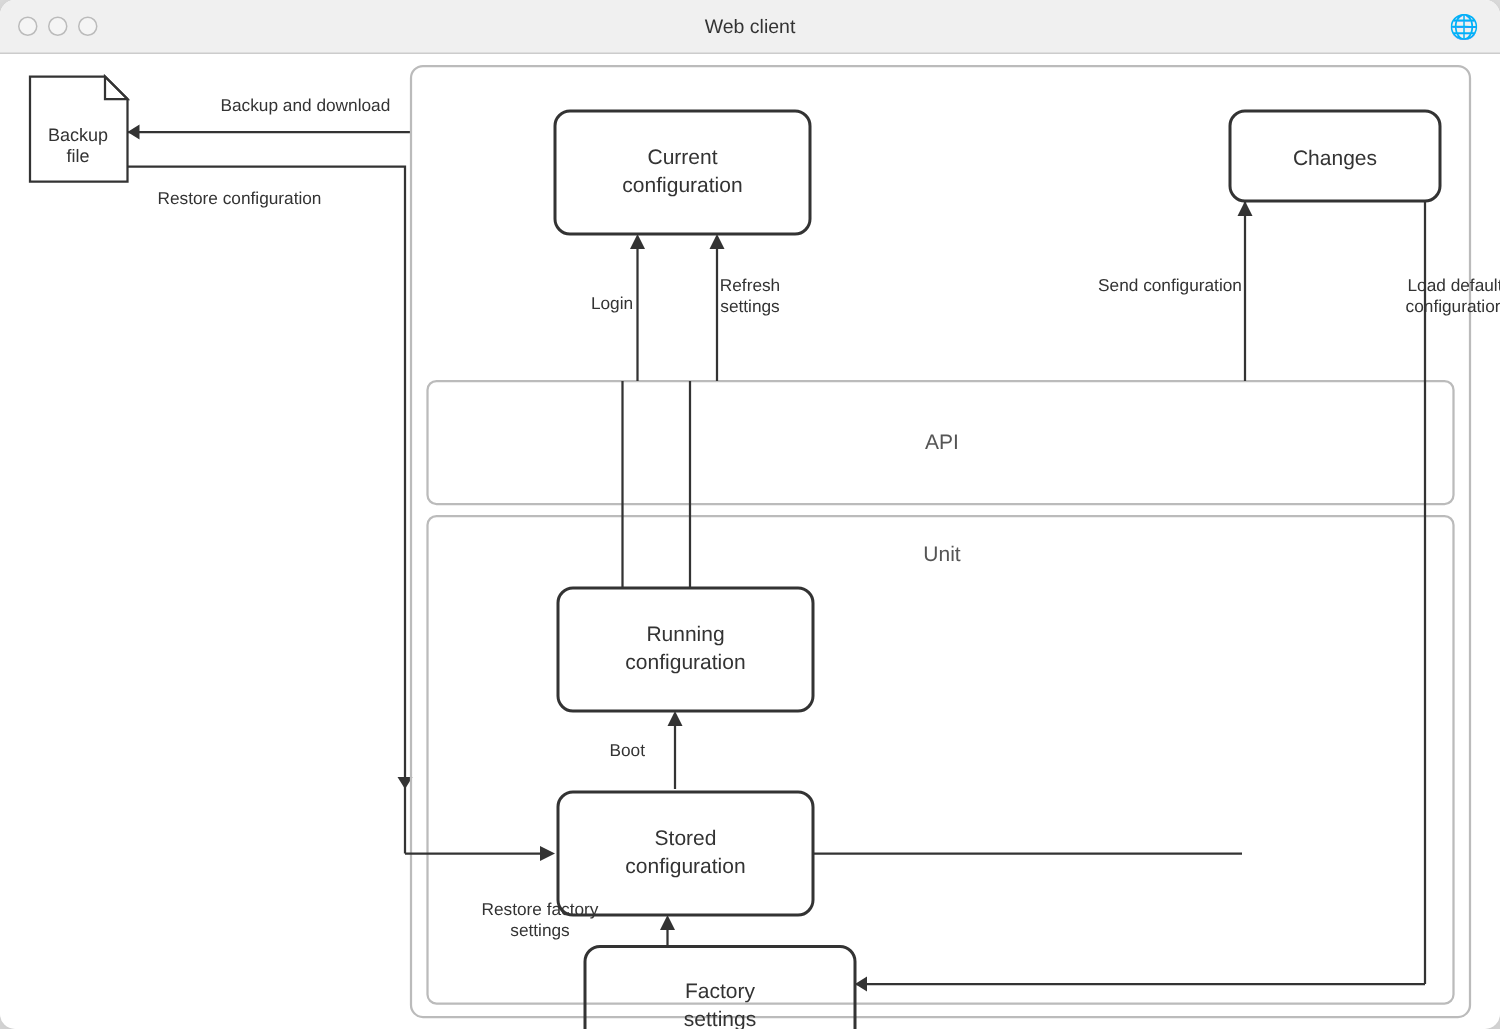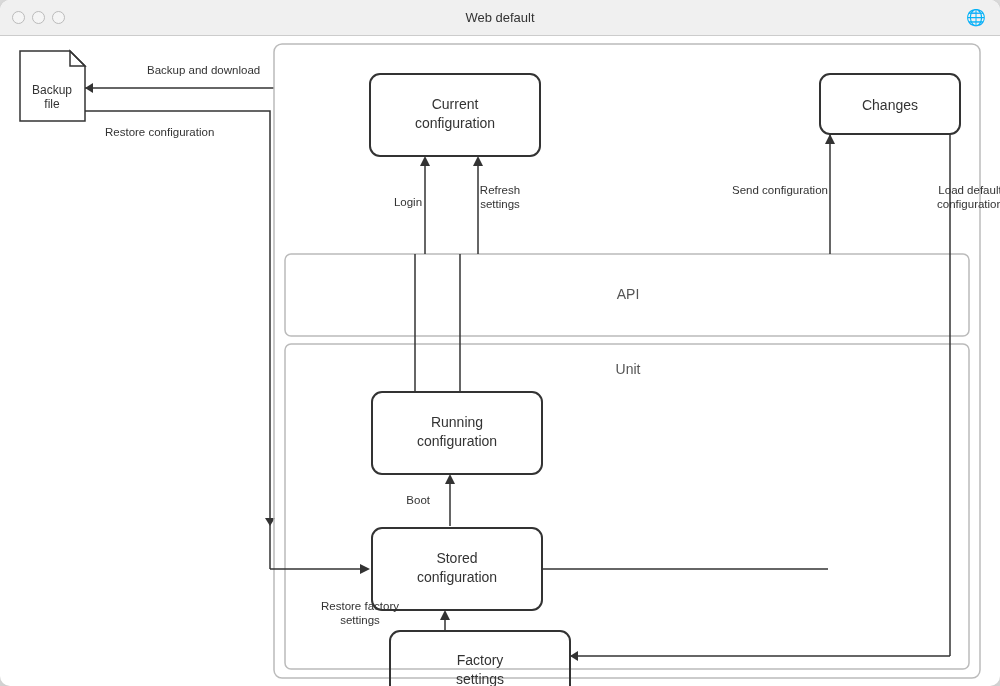--- a/index.html
+++ b/index.html
@@ -71,21 +71,21 @@
 </head>
 <body>
 
 <div class="window">
   <div class="titlebar">
     <div class="window-controls">
       <span class="ctrl-btn"></span>
       <span class="ctrl-btn"></span>
       <span class="ctrl-btn"></span>
     </div>
-    <span class="titlebar-title">Web default</span>
+    <span class="titlebar-title">Web client</span>
     <span class="globe-icon">🌐</span>
   </div>
   <div class="content">
     <svg class="diagram" viewBox="0 0 1000 650">
 
       <g>
         <polygon points="20,15 70,15 85,30 85,85 20,85" fill="none" stroke="#333" stroke-width="1.5"></polygon>
         <polygon points="70,15 70,30 85,30" fill="none" stroke="#333" stroke-width="1.5"></polygon>
         <text x="52" y="58" text-anchor="middle" font-size="12" fill="#333">Backup</text>
         <text x="52" y="72" text-anchor="middle" font-size="12" fill="#333">file</text>

